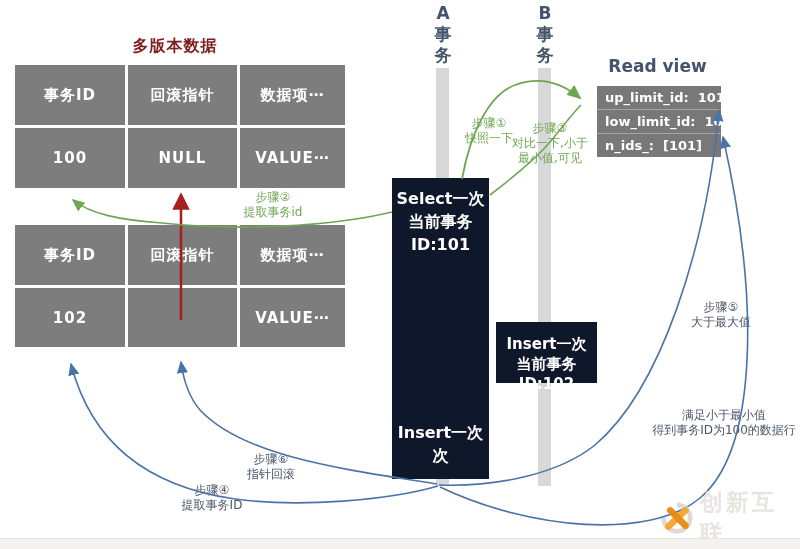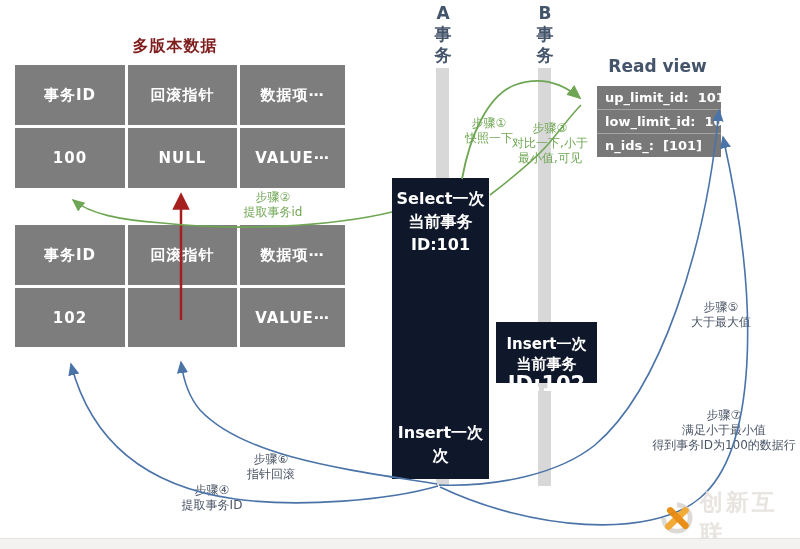--- a/index.html
+++ b/index.html
@@ -86,21 +86,21 @@
     <div class="select-bottom">
       <div class="ln">Insert一次</div>
       <div class="ln">次</div>
     </div>
   </div>
 
   <div class="abs obox" style="left:496px;top:322px;width:101px;height:61px;">
     <div style="padding-top:12px;">
       <div class="ln" style="font-size:15px;line-height:20px;">Insert一次</div>
       <div class="ln" style="font-size:15px;line-height:20px;">当前事务</div>
-      <div class="ln" style="font-size:21px;line-height:20px;">ID:102</div>
+      <div class="ln" style="font-size:15px;line-height:20px;">ID:102</div>
     </div>
   </div>
 
   <div class="abs rv">
     <div class="rv-row">up_limit_id:  101</div>
     <div class="rv-row">low_limit_id:  101</div>
     <div class="rv-row">n_ids_:  [101]</div>
   </div>
 
   <div class="abs step green" style="left:458px;top:116px;width:62px;">
@@ -114,21 +114,20 @@
   </div>
   <div class="abs step green" style="left:232px;top:190px;width:82px;">
     <span class="t">步骤②</span>
     <span class="t">提取事务id</span>
   </div>
   <div class="abs step slate" style="left:685px;top:300px;width:72px;">
     <span class="t">步骤⑤</span>
     <span class="t">大于最大值</span>
   </div>
   <div class="abs step slate" style="left:650px;top:408px;width:148px;">
-    <span class="t">步骤⑦</span>
     <span class="t">满足小于最小值</span>
     <span class="t">得到事务ID为100的数据行</span>
   </div>
   <div class="abs step slate" style="left:176px;top:483px;width:72px;">
     <span class="t">步骤④</span>
     <span class="t">提取事务ID</span>
   </div>
   <div class="abs step slate" style="left:235px;top:452px;width:72px;">
     <span class="t">步骤⑥</span>
     <span class="t">指针回滚</span>

